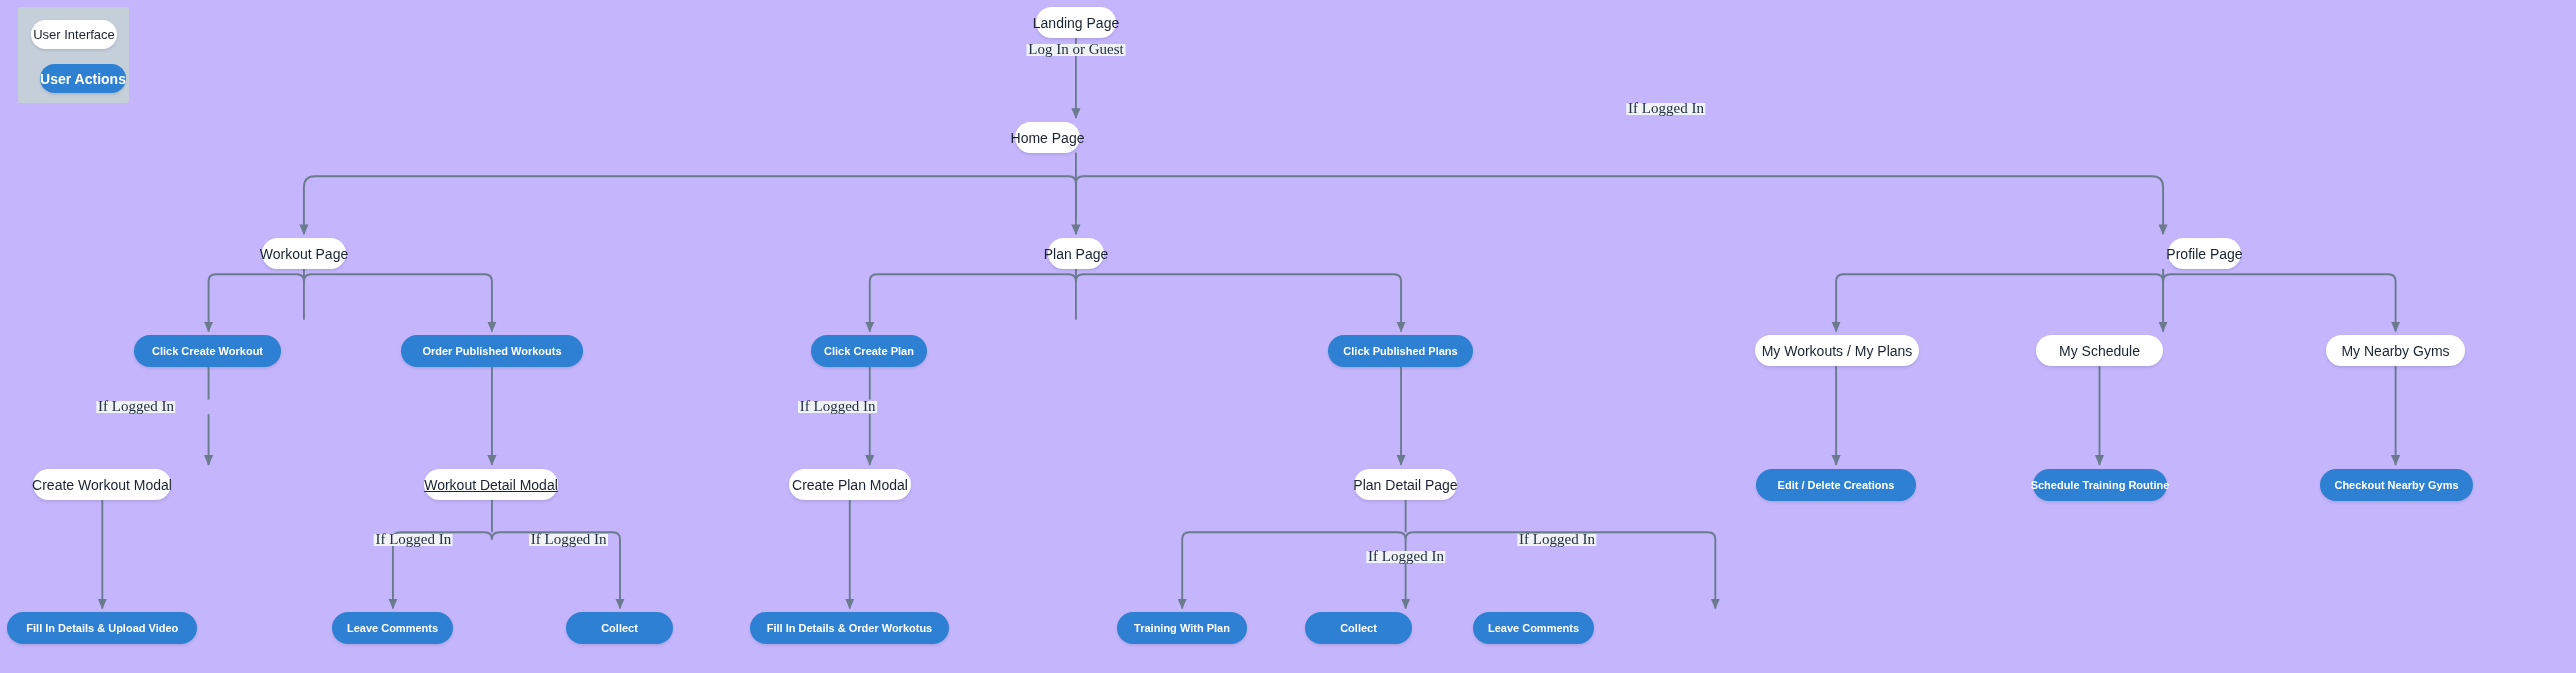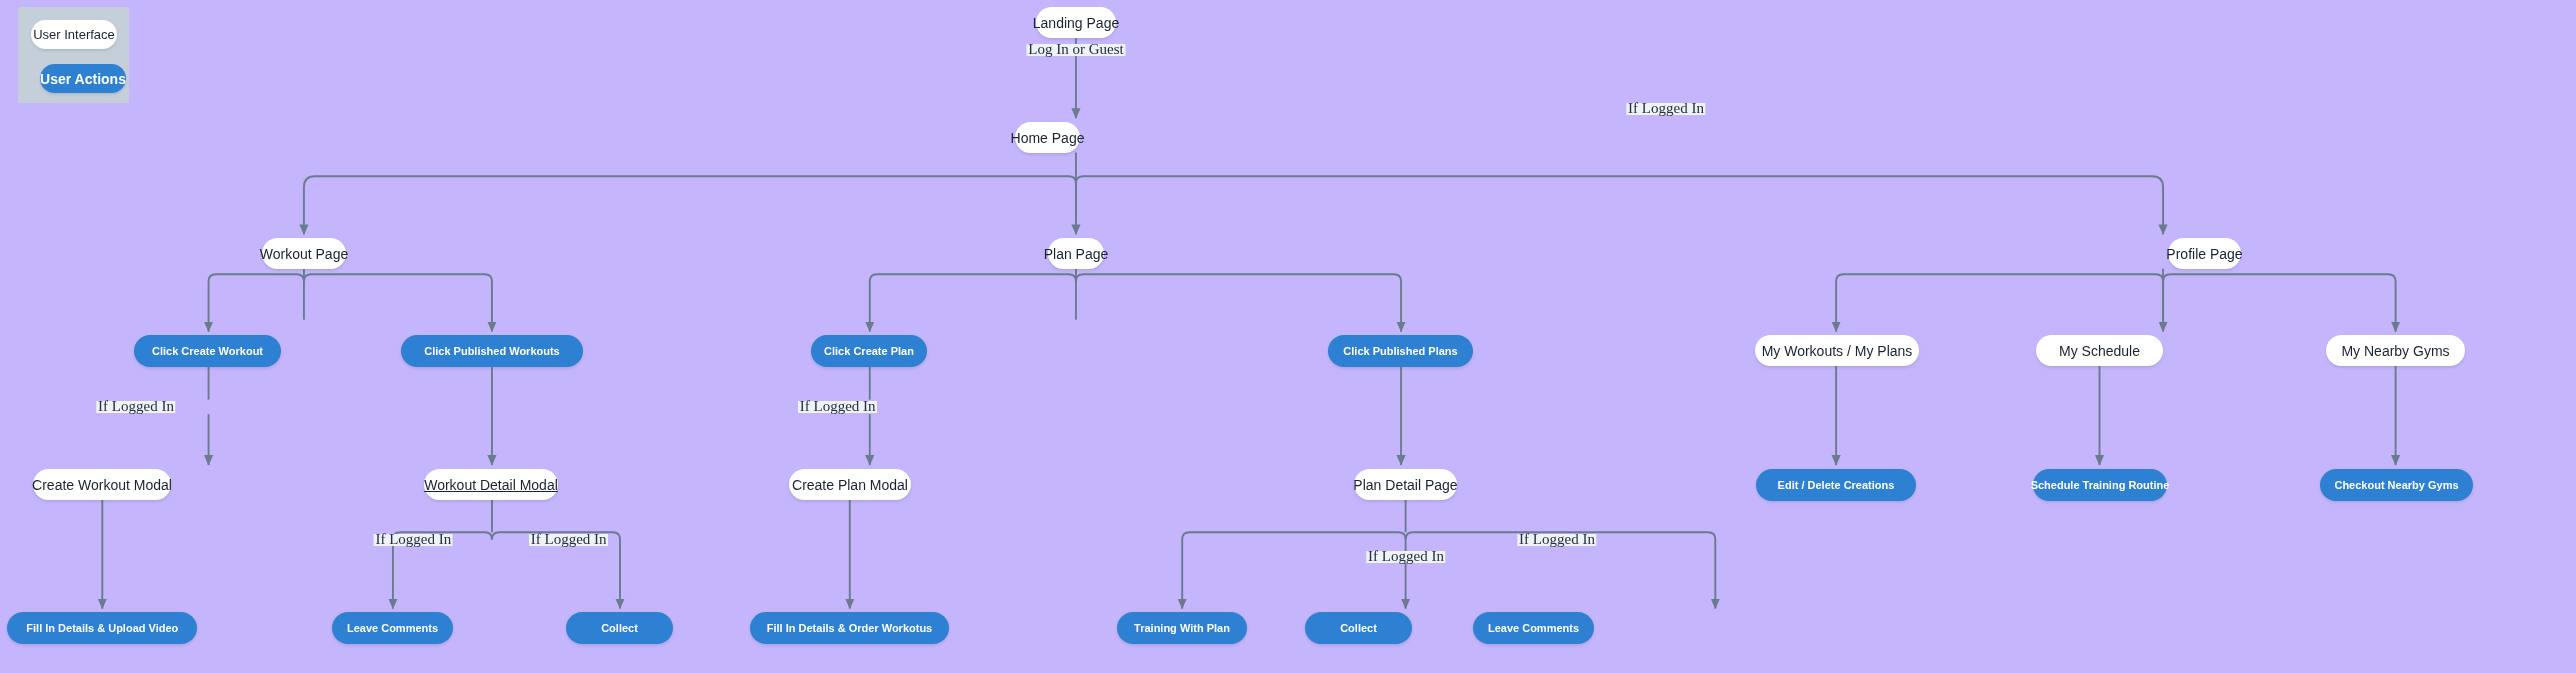--- a/index.html
+++ b/index.html
@@ -129,21 +129,21 @@
   <div class="node action" style="left:40px; top:64px; width:86px; height:29px; font-size:14px;">User Actions</div>
 
   <div class="node ui" style="left:1036px; top:7.3px; width:80px; height:31px;text-align:center;">Landing Page</div>
   <div class="node ui" style="left:1015px; top:122px; width:65px; height:31px;">Home Page</div>
 
   <div class="node ui" style="left:262px; top:238px; width:84px; height:31px;">Workout Page</div>
   <div class="node ui" style="left:1048px; top:238px; width:56px; height:31px;">Plan Page</div>
   <div class="node ui" style="left:2127px; top:238px; width:73px; height:31px;margin-left:41px;">Profile Page</div>
 
   <div class="node action" style="left:134px; top:335px; width:147px; height:32px;">Click Create Workout</div>
-  <div class="node action" style="left:401px; top:335px; width:182px; height:32px;">Click Published Workouts</div>
+  <div class="node action" style="left:401px; top:335px; width:182px; height:32px;">Order Published Workouts</div>
   <div class="node action" style="left:811px; top:335px; width:116px; height:32px;text-align:right;">Click Create Plan</div>
   <div class="node action" style="left:1328px; top:335px; width:145px; height:32px;">Click Published Plans</div>
   <div class="node ui" style="left:1755px; top:335px; width:164px; height:31px;">My Workouts / My Plans</div>
   <div class="node ui" style="left:2036px; top:335px; width:127px; height:31px;">My Schedule</div>
   <div class="node ui" style="left:2326px; top:335px; width:139px; height:31px;">My Nearby Gyms</div>
 
   <div class="node ui" style="left:33px; top:469px; width:138px; height:31px;">Create Workout Modal</div>
   <div class="node ui" style="left:424px; top:469px; width:134px; height:31px;text-decoration:underline;">Workout Detail Modal</div>
   <div class="node ui" style="left:789px; top:469px; width:122px; height:31px;">Create  Plan Modal</div>
   <div class="node ui" style="left:1354px; top:469px; width:103px; height:31px;">Plan Detail Page</div>

